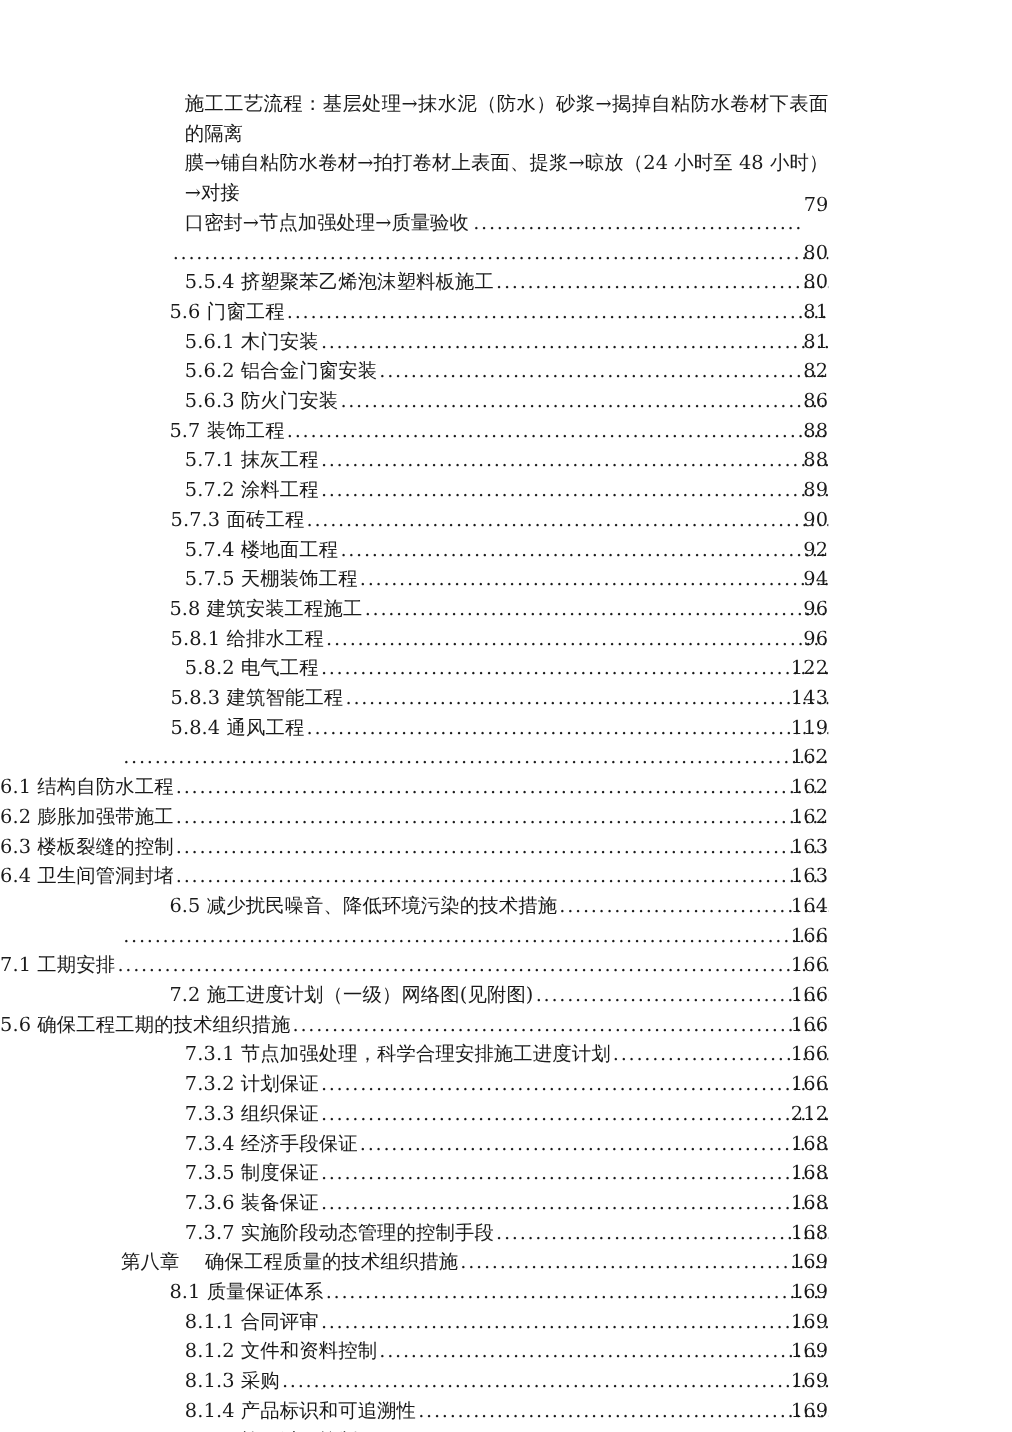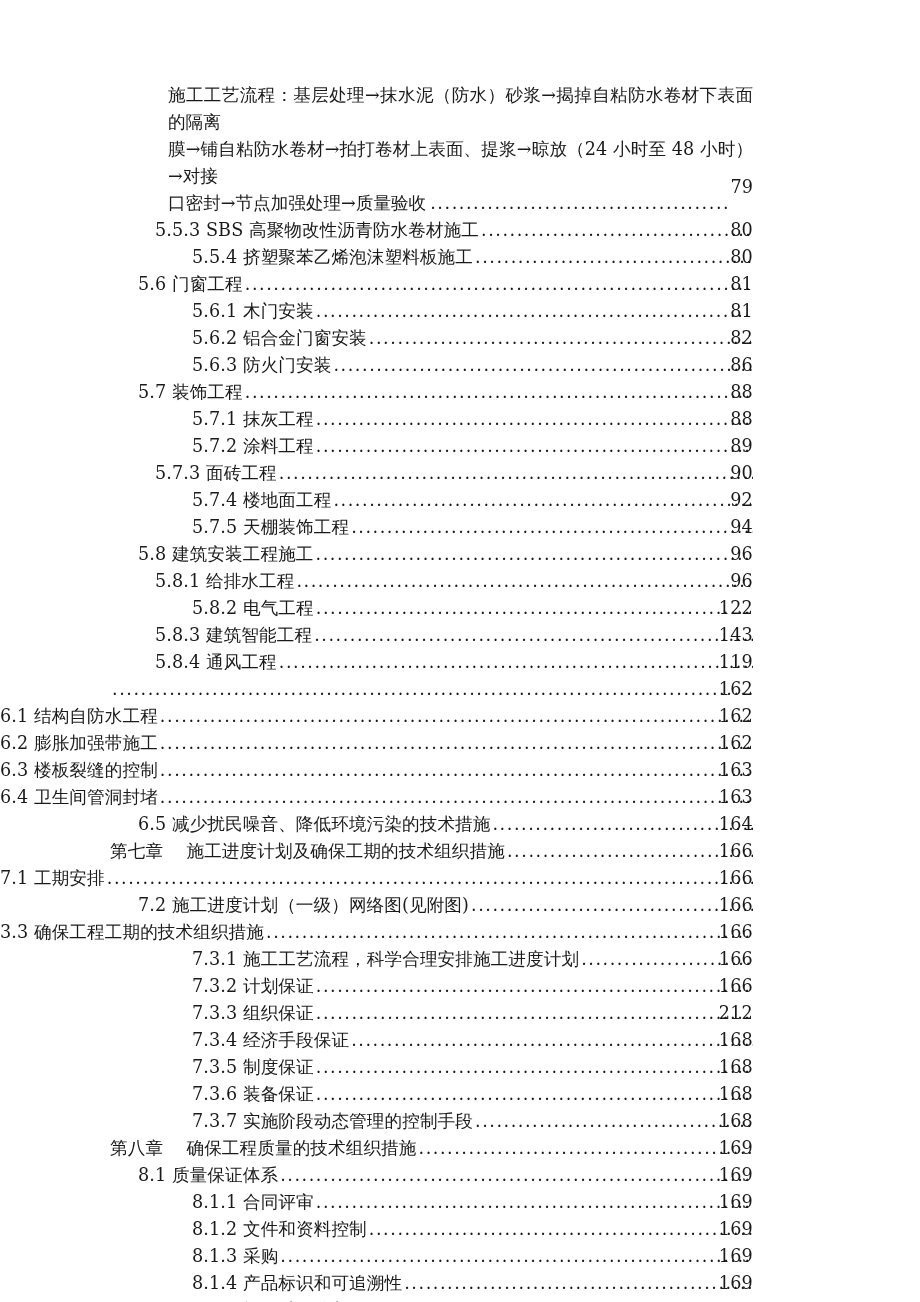--- a/index.html
+++ b/index.html
@@ -55,24 +55,24 @@
     position: absolute;
     right: 75px;
     bottom: 0;
     font-size: 17.6px;
     font-family: "DejaVu Serif", "Liberation Serif", serif;
     letter-spacing: 0.2px;
   }
 
   
   .lvl-chapter { padding-left: 110px; }
-  .lvl-2       { padding-left: 138px; }
+  .lvl-2       { padding-left: 138px; margin-left: 16px; }
   .lvl-2b      { }
   .lvl-3       { padding-left: 155px; }
-  .lvl-3b      { padding-left: 168px; margin-left: 24px; }
+  .lvl-3b      { padding-left: 168px; }
 
   
   .para-block {
     font-size: 17.6px;
     line-height: 27px;
     padding-left: 168px;
     padding-right: 75px;
     position: relative;
     box-sizing: border-box;
     text-align: justify;
@@ -118,21 +118,20 @@
       <span class="para-text">膜→铺自粘防水卷材→拍打卷材上表面、提浆→晾放（24 小时至 48 小时）→对接</span>
     </div>
     <div class="para-tail">
       <span class="label">口密封→节点加强处理→质量验收</span>
       <span class="leader">......................................................................................................</span>
       <span class="pageno">79</span>
     </div>
 
     <div id="toc-list">
         <div class="toc-line lvl-3">
-          <span class="label">5.5.3 SBS 高聚物改性沥青防水卷材施工</span>
           <span class="leader">......................................................................................................</span>
           <span class="pageno">80</span>
         </div>
         <div class="toc-line lvl-3b">
           <span class="label">5.5.4 挤塑聚苯乙烯泡沫塑料板施工</span>
           <span class="leader">......................................................................................................</span>
           <span class="pageno">80</span>
         </div>
         <div class="toc-line lvl-2">
           <span class="label">5.6 门窗工程</span>
@@ -232,41 +231,40 @@
           <span class="label">6.4 卫生间管洞封堵</span>
           <span class="leader">......................................................................................................</span>
           <span class="pageno">163</span>
         </div>
         <div class="toc-line lvl-2">
           <span class="label">6.5 减少扰民噪音、降低环境污染的技术措施</span>
           <span class="leader">......................................................................................................</span>
           <span class="pageno">164</span>
         </div>
         <div class="toc-line lvl-chapter">
-          <span class="label">第七章　 施工进度计划及确保工期的技术组织措施</span>
           <span class="leader">......................................................................................................</span>
           <span class="pageno">166</span>
         </div>
         <div class="toc-line lvl-2b">
           <span class="label">7.1 工期安排</span>
           <span class="leader">......................................................................................................</span>
           <span class="pageno">166</span>
         </div>
         <div class="toc-line lvl-2">
           <span class="label">7.2 施工进度计划（一级）网络图(见附图)</span>
           <span class="leader">......................................................................................................</span>
           <span class="pageno">166</span>
         </div>
         <div class="toc-line lvl-2b">
-          <span class="label">3.3 确保工程工期的技术组织措施</span>
-          <span class="leader">......................................................................................................</span>
-          <span class="pageno">166</span>
-        </div>
-        <div class="toc-line lvl-3b">
-          <span class="label">7.3.1 施工工艺流程，科学合理安排施工进度计划</span>
+          <span class="label">5.6 确保工程工期的技术组织措施</span>
+          <span class="leader">......................................................................................................</span>
+          <span class="pageno">166</span>
+        </div>
+        <div class="toc-line lvl-3b">
+          <span class="label">7.3.1 节点加强处理，科学合理安排施工进度计划</span>
           <span class="leader">......................................................................................................</span>
           <span class="pageno">166</span>
         </div>
         <div class="toc-line lvl-3b">
           <span class="label">7.3.2 计划保证</span>
           <span class="leader">......................................................................................................</span>
           <span class="pageno">166</span>
         </div>
         <div class="toc-line lvl-3b">
           <span class="label">7.3.3 组织保证</span>

